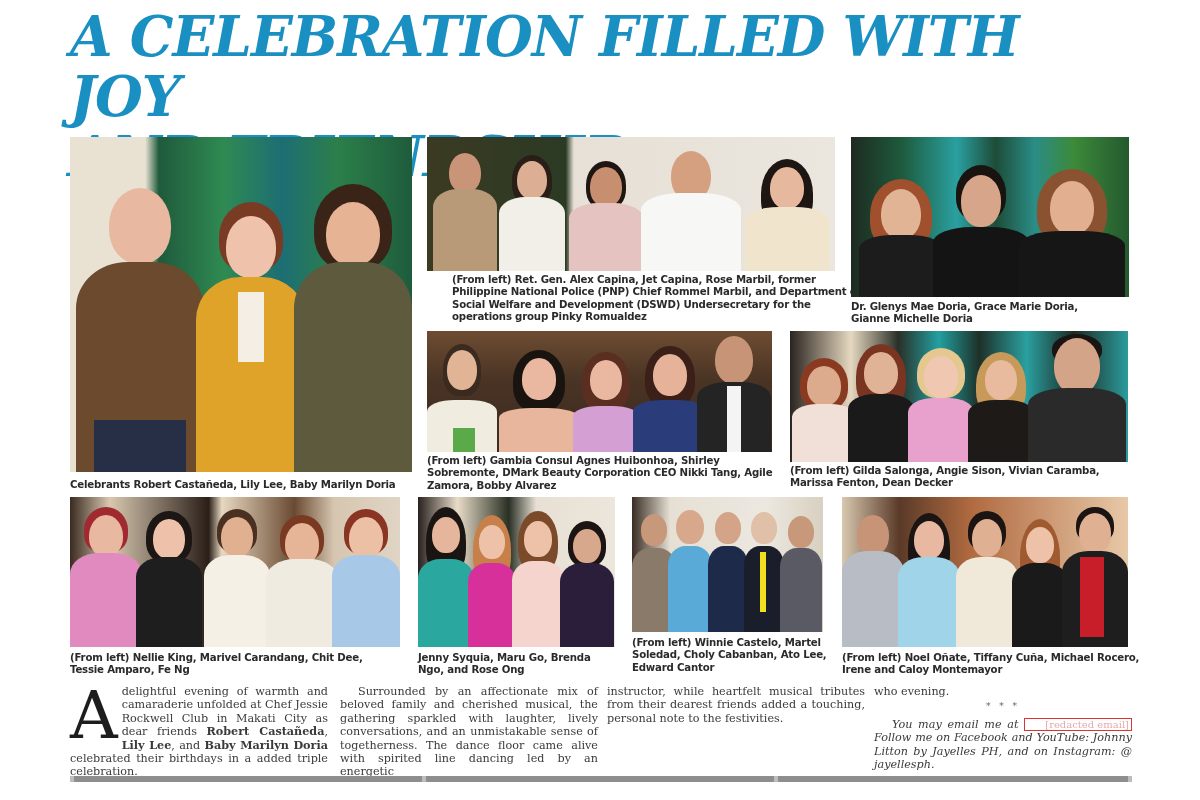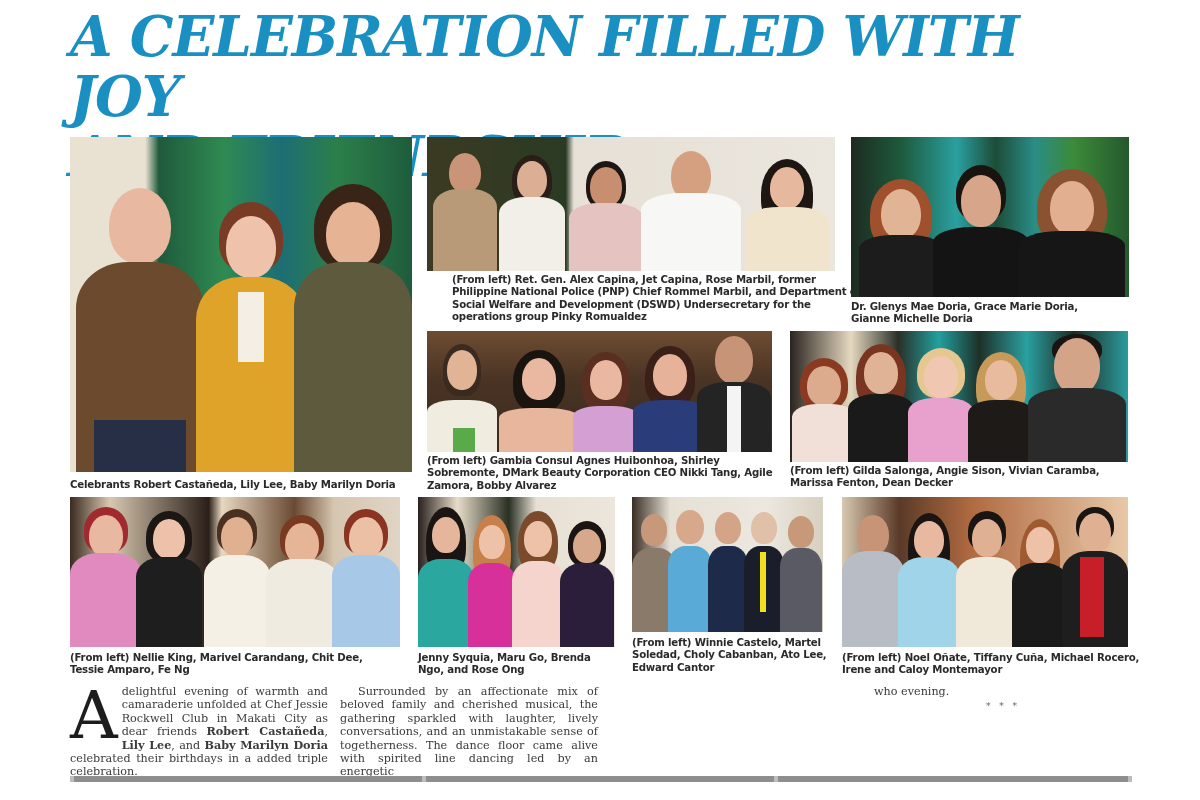--- a/index.html
+++ b/index.html
@@ -278,25 +278,27 @@
 <div class="article-col" style="left:70px;width:258px;">
   <span class="dropcap">A</span>
   <p><span>delightful evening of warmth and camaraderie unfolded at Chef Jessie Rockwell Club in Makati City as dear friends </span><b>Robert Castañeda</b><span>, </span><b>Lily Lee</b><span>, and </span><b>Baby Marilyn Doria</b><span> celebrated their birthdays in a added triple celebration.</span></p>
 </div>
 
 <div class="article-col" style="left:340px;width:258px;">
   <p class="indent">Surrounded by an affectionate mix of beloved family and cherished musical, the gathering sparkled with laughter, lively conversations, and an unmistakable sense of togetherness. The dance floor came alive with spirited line dancing led by an energetic</p>
 </div>
 
 <div class="article-col" style="left:607px;width:258px;">
+  <p>instructor, while heartfelt musical tributes from their dearest friends added a touching, personal note to the festivities.</p>
 </div>
 
 <div class="article-col" style="left:874px;width:258px;">
   <p>who evening.</p>
   <div class="stars">* * *</div>
+  <p class="indent"><em>You may email me at</em> <span class="email-box">[redacted email]</span> <em>Follow me on Facebook and YouTube: Johnny Litton by Jayelles PH, and on Instagram: @ jayellesph.</em></p>
 </div>
 
 <div class="footer-bar">
   <div class="seg" style="left:0;"></div>
   <div class="seg" style="left:352px;"></div>
   <div class="seg" style="left:704px;"></div>
   <div class="seg" style="left:1058px;"></div>
 </div>
 
 </body></html>

